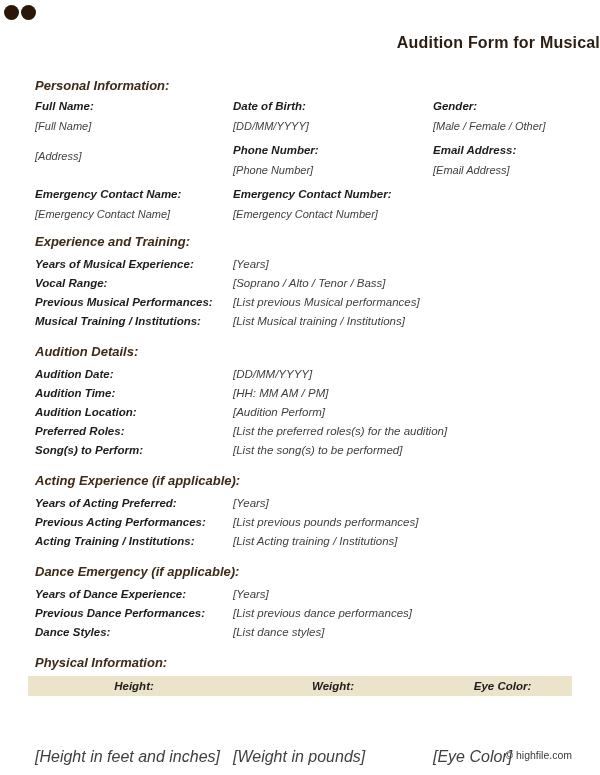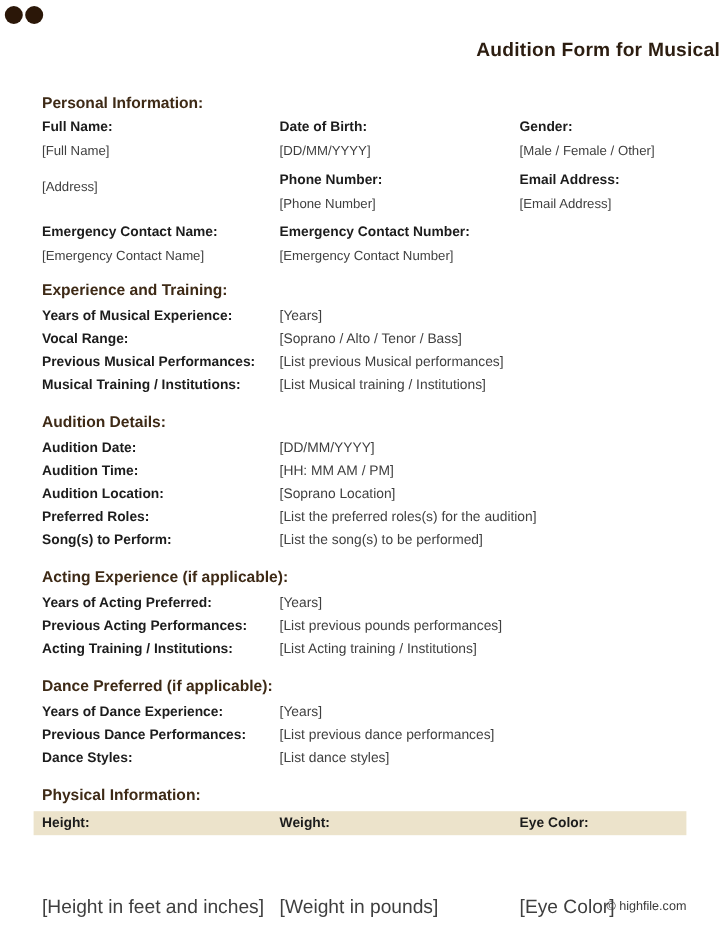--- a/index.html
+++ b/index.html
@@ -20,21 +20,21 @@
   
   .title {
     padding-top: 34px;
     text-align: right;
     font-size: 16px;
     font-weight: bold;
     color: #2c1d10;
     letter-spacing: 0.2px;
   }
 
-  .content { padding: 26px 28px 0 35px; }
+  .content { padding: 26px 28px 0 35px; font-style: italic; }
 
   .section-heading {
     font-size: 13px;
     font-weight: bold;
     color: #3e2a16;
     margin-bottom: 6px;
   }
   .section { margin-bottom: 13px; }
 
   
@@ -66,20 +66,21 @@
   .lv-row .val { font-size: 11.5px; color: #3f3f3f; }
 
   
   .band {
     background: #ece3cb;
     display: grid;
     grid-template-columns: 198px 200px 1fr;
     margin-left: -7px;
     padding: 4px 0 4px 7px;
     margin-bottom: 8px;
+    text-align: center;
   }
   .band .lbl { font-size: 11.5px; font-weight: bold; color: #1c1c1c; }
   .band-vals {
     display: grid;
     grid-template-columns: 198px 200px 1fr;
   }
   .band-vals .val { font-size: 16px; color: #3f3f3f; margin-top: 44px; }
 
   .footer {
     position: absolute;
@@ -173,21 +174,21 @@
       <div class="lv-row">
         <div class="lbl">Audition Date:</div>
         <div class="val">[DD/MM/YYYY]</div>
       </div>
       <div class="lv-row">
         <div class="lbl">Audition Time:</div>
         <div class="val">[HH: MM AM / PM]</div>
       </div>
       <div class="lv-row">
         <div class="lbl">Audition Location:</div>
-        <div class="val">[Soprano Location]</div>
+        <div class="val">[Audition Perform]</div>
       </div>
       <div class="lv-row">
         <div class="lbl">Preferred Roles:</div>
         <div class="val">[List the preferred roles(s) for the audition]</div>
       </div>
       <div class="lv-row">
         <div class="lbl">Song(s) to Perform:</div>
         <div class="val">[List the song(s) to be performed]</div>
       </div>
     </div>
@@ -202,21 +203,21 @@
         <div class="lbl">Previous Acting Performances:</div>
         <div class="val">[List previous pounds performances]</div>
       </div>
       <div class="lv-row">
         <div class="lbl">Acting Training / Institutions:</div>
         <div class="val">[List Acting training / Institutions]</div>
       </div>
     </div>
 
     <div class="section">
-      <div class="section-heading">Dance Preferred (if applicable):</div>
+      <div class="section-heading">Dance Emergency (if applicable):</div>
       <div class="lv-row">
         <div class="lbl">Years of Dance Experience:</div>
         <div class="val">[Years]</div>
       </div>
       <div class="lv-row">
         <div class="lbl">Previous Dance Performances:</div>
         <div class="val">[List previous dance performances]</div>
       </div>
       <div class="lv-row">
         <div class="lbl">Dance Styles:</div>

